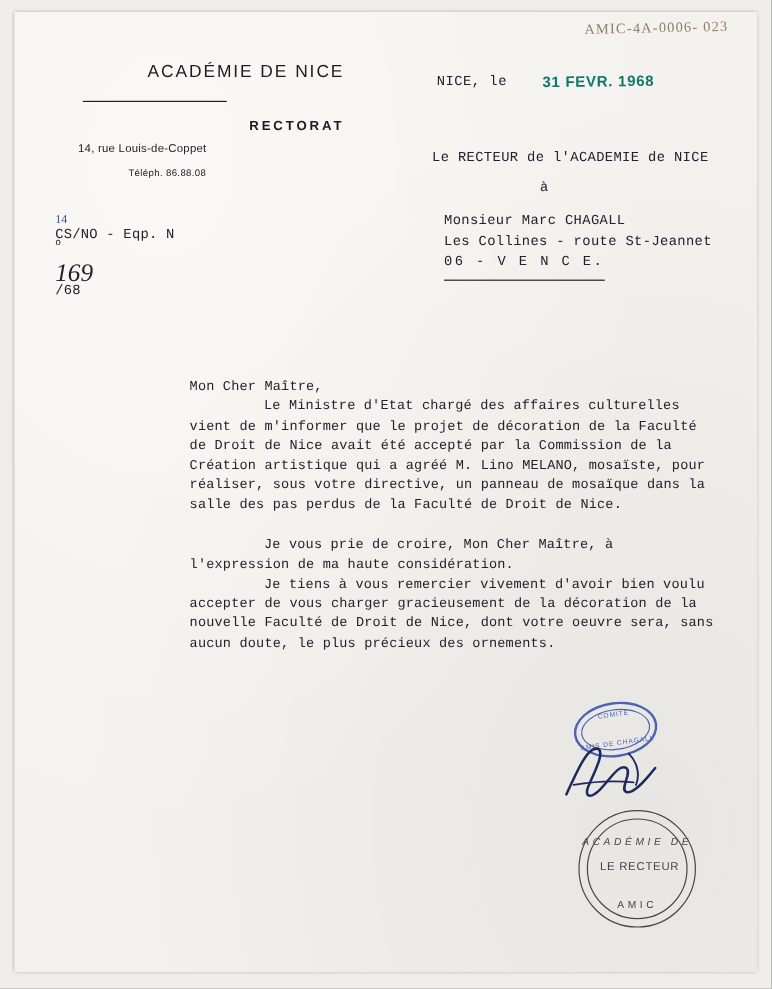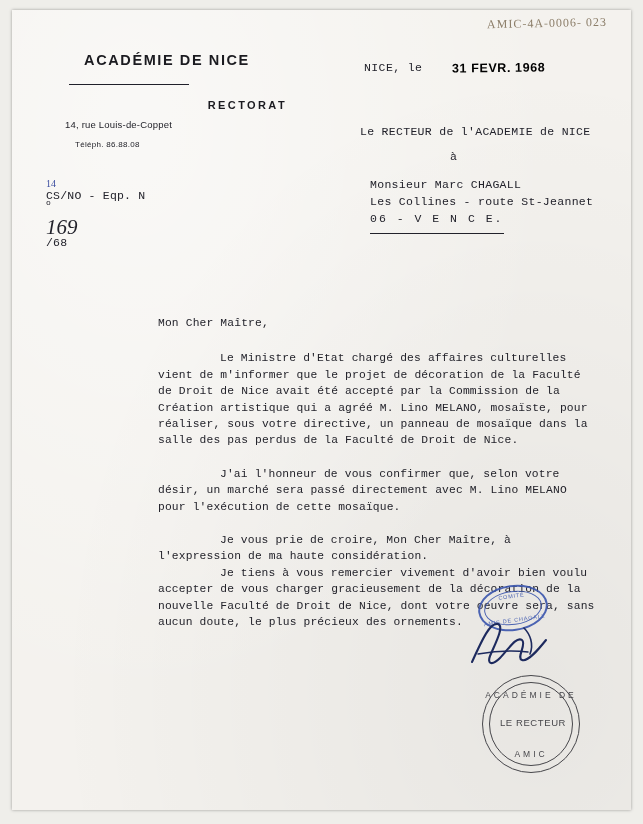--- a/index.html
+++ b/index.html
@@ -53,25 +53,25 @@
   
   .letterhead {
     position: absolute;
     left: 35px;
     top: 42px;
     width: 240px;
     text-align: center;
   }
   .academie-title {
     font-family: "Liberation Sans", sans-serif;
-    font-weight: bold;
+    font-weight: normal;
     font-size: 14.5px;
     letter-spacing: 1.6px;
     color: #1b1b20;
-    text-align: center;
+    text-align: right;
   }
   .rule {
     width: 120px;
     height: 1px;
     background: #20202a;
     margin: 16px 0 14px 22px;
   }
   .rectorat {
     font-family: "Liberation Sans", sans-serif;
     font-weight: bold;
@@ -88,21 +88,21 @@
     margin-top: 8px;
     margin-left: 18px;
     text-align: left;
     letter-spacing: 0.2px;
   }
   .phone-line {
     font-family: "Liberation Sans", sans-serif;
     font-size: 8px;
     color: #23232a;
     margin-top: 10px;
-    margin-left: 28px;
+    margin-left: 60px;
     text-align: left;
     letter-spacing: 0.3px;
   }
   
   .ref-row {
     position: absolute;
     left: 32px;
     top: 168px;
     display: flex;
     align-items: baseline;
@@ -131,21 +131,21 @@
     left: 352px;
     top: 50px;
     display: flex;
     align-items: baseline;
     font-size: 11.5px;
     color: #22222b;
     letter-spacing: 0.4px;
   }
   .date-stamp {
     margin-left: 30px;
-    color: #000000;
+    color: #0f766e;
     font-family: "Liberation Sans", sans-serif;
     font-weight: bold;
     font-size: 12.5px;
     letter-spacing: 0.6px;
     transform: rotate(-0.6deg);
     position: relative;
     top: 1px;
   }
   .date-stamp:after {
     content: "";
@@ -190,21 +190,21 @@
   .body-block {
     position: absolute;
     left: 146px;
     top: 305px;
     width: 440px;
     font-size: 11.3px;
     line-height: 16.4px;
     color: #23232b;
     letter-spacing: 0.15px;
   }
-  .salutation { margin-bottom: 19px; }
+  .salutation { }
   .para {
     margin-bottom: 17px;
     text-indent: 62px;
     text-align: left;
   }
   .para.last { margin-bottom: 0; }
   
   .stamp-round {
     position: absolute;
     left: 470px;
@@ -227,21 +227,21 @@
   }
   .stamp-arc-top, .stamp-arc-bottom {
     position: absolute;
     left: 0; right: 0;
     text-align: center;
     font-family: "Liberation Sans", sans-serif;
     font-size: 8.5px;
     letter-spacing: 3px;
     color: #2a2a30;
   }
-  .stamp-arc-top { top: 14px; }
+  .stamp-arc-top { top: 20px; font-style: italic; }
   .stamp-arc-bottom { bottom: 13px; letter-spacing: 3px; }
   .stamp-center {
     position: absolute;
     left: 4px; right: 0;
     top: 41px;
     text-align: center;
     font-family: "Liberation Sans", sans-serif;
     font-size: 9.5px;
     letter-spacing: 0.6px;
     color: #2a2a30;
@@ -325,21 +325,20 @@
     <div class="a-line">à</div>
     <div class="recipient">
       <div>Monsieur Marc CHAGALL</div>
       <div>Les Collines - route St-Jeannet</div>
       <div><span class="city">06 - V E N C E.</span></div>
     </div>
 
     <div class="body-block">
       <div class="salutation">Mon Cher Maître,</div>
       <div class="para">Le Ministre d'Etat chargé des affaires culturelles vient de m'informer que le projet de décoration de la Faculté de Droit de Nice avait été accepté par la Commission de la Création artistique qui a agréé M. Lino MELANO, mosaïste, pour réaliser, sous votre directive, un panneau de mosaïque dans la salle des pas perdus de la Faculté de Droit de Nice.</div>
-      <div class="para">J'ai l'honneur de vous confirmer que, selon votre désir, un marché sera passé directement avec M. Lino MELANO pour l'exécution de cette mosaïque.</div>
       <div class="para last">Je vous prie de croire, Mon Cher Maître, à l'expression de ma haute considération.</div>
       <div class="para">Je tiens à vous remercier vivement d'avoir bien voulu accepter de vous charger gracieusement de la décoration de la nouvelle Faculté de Droit de Nice, dont votre oeuvre sera, sans aucun doute, le plus précieux des ornements.</div>
     </div>
 
     <div class="stamp-blue">
       <div class="stamp-blue-text">COMITÉ</div>
       <div class="stamp-blue-text2">AMIS DE CHAGALL</div>
     </div>
 
     <div class="signature">

